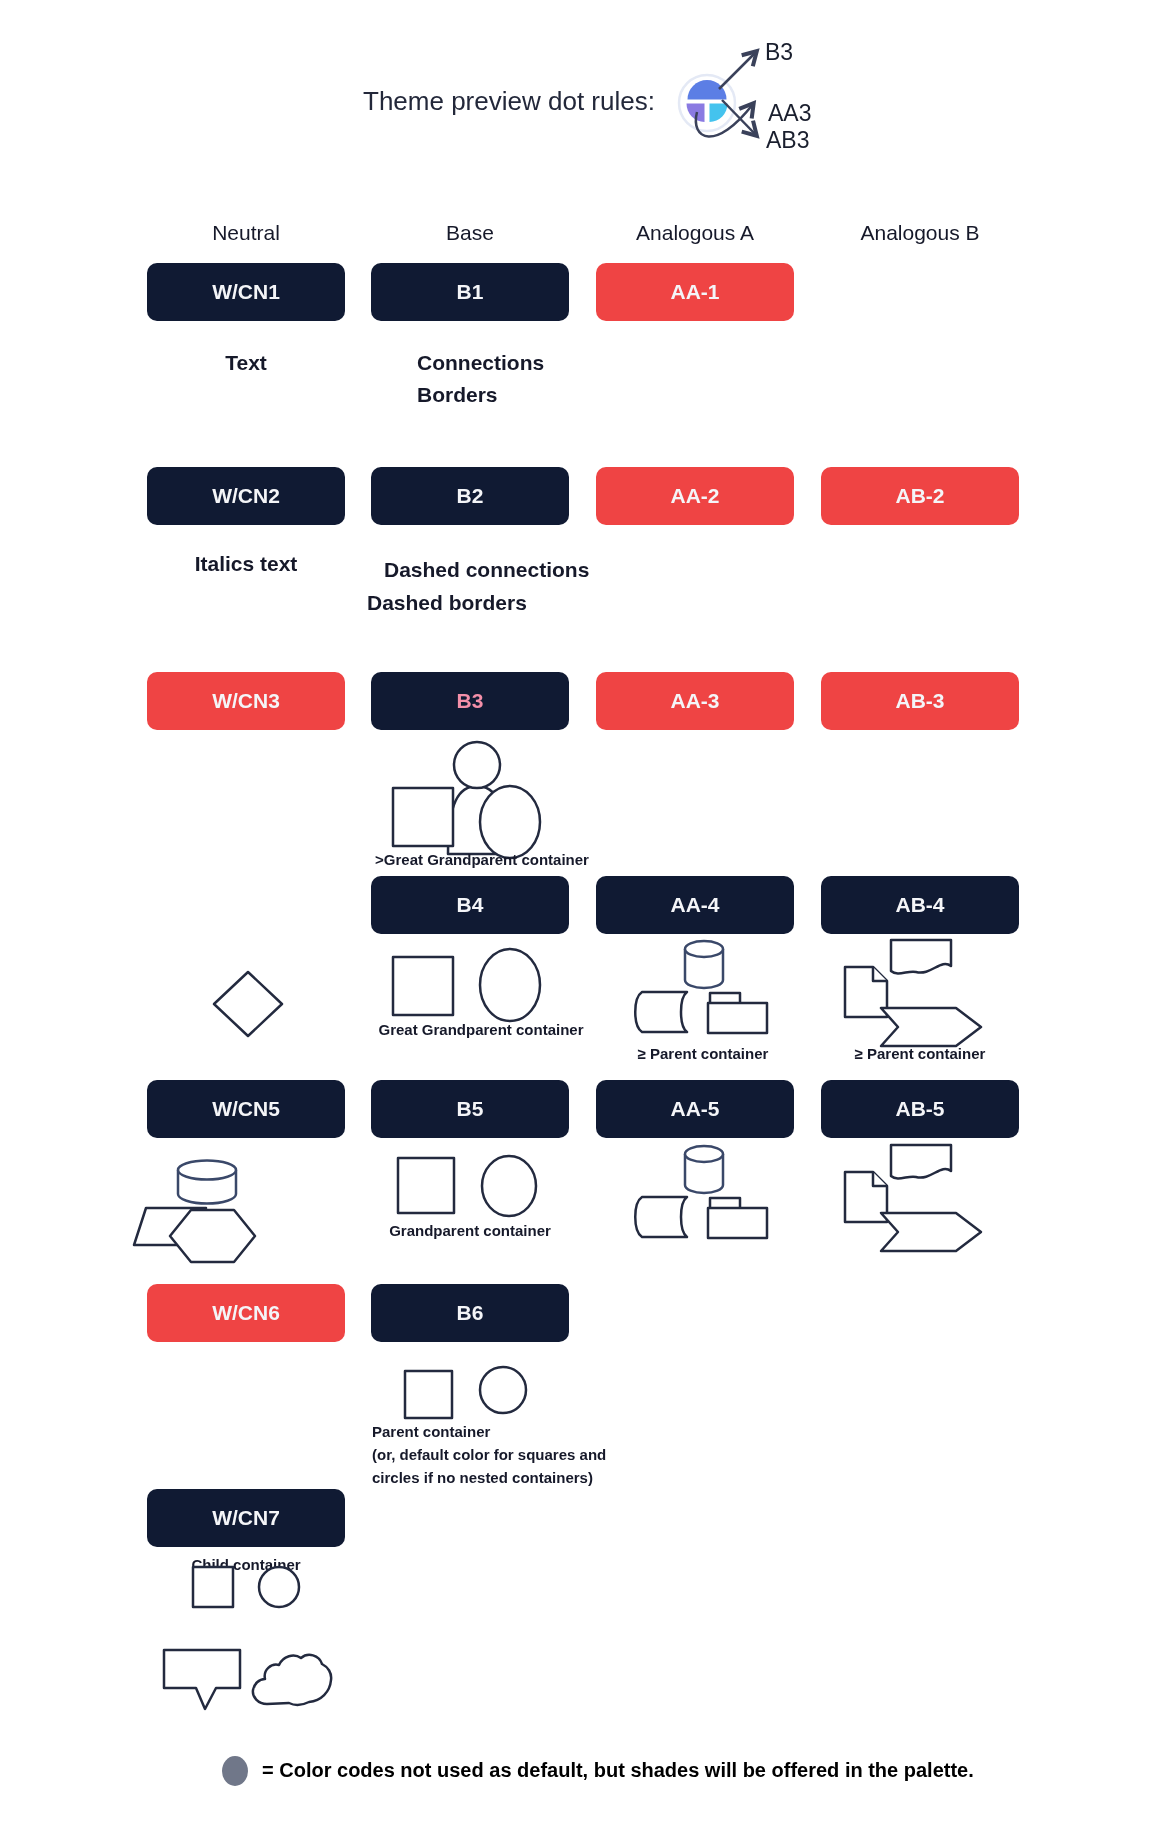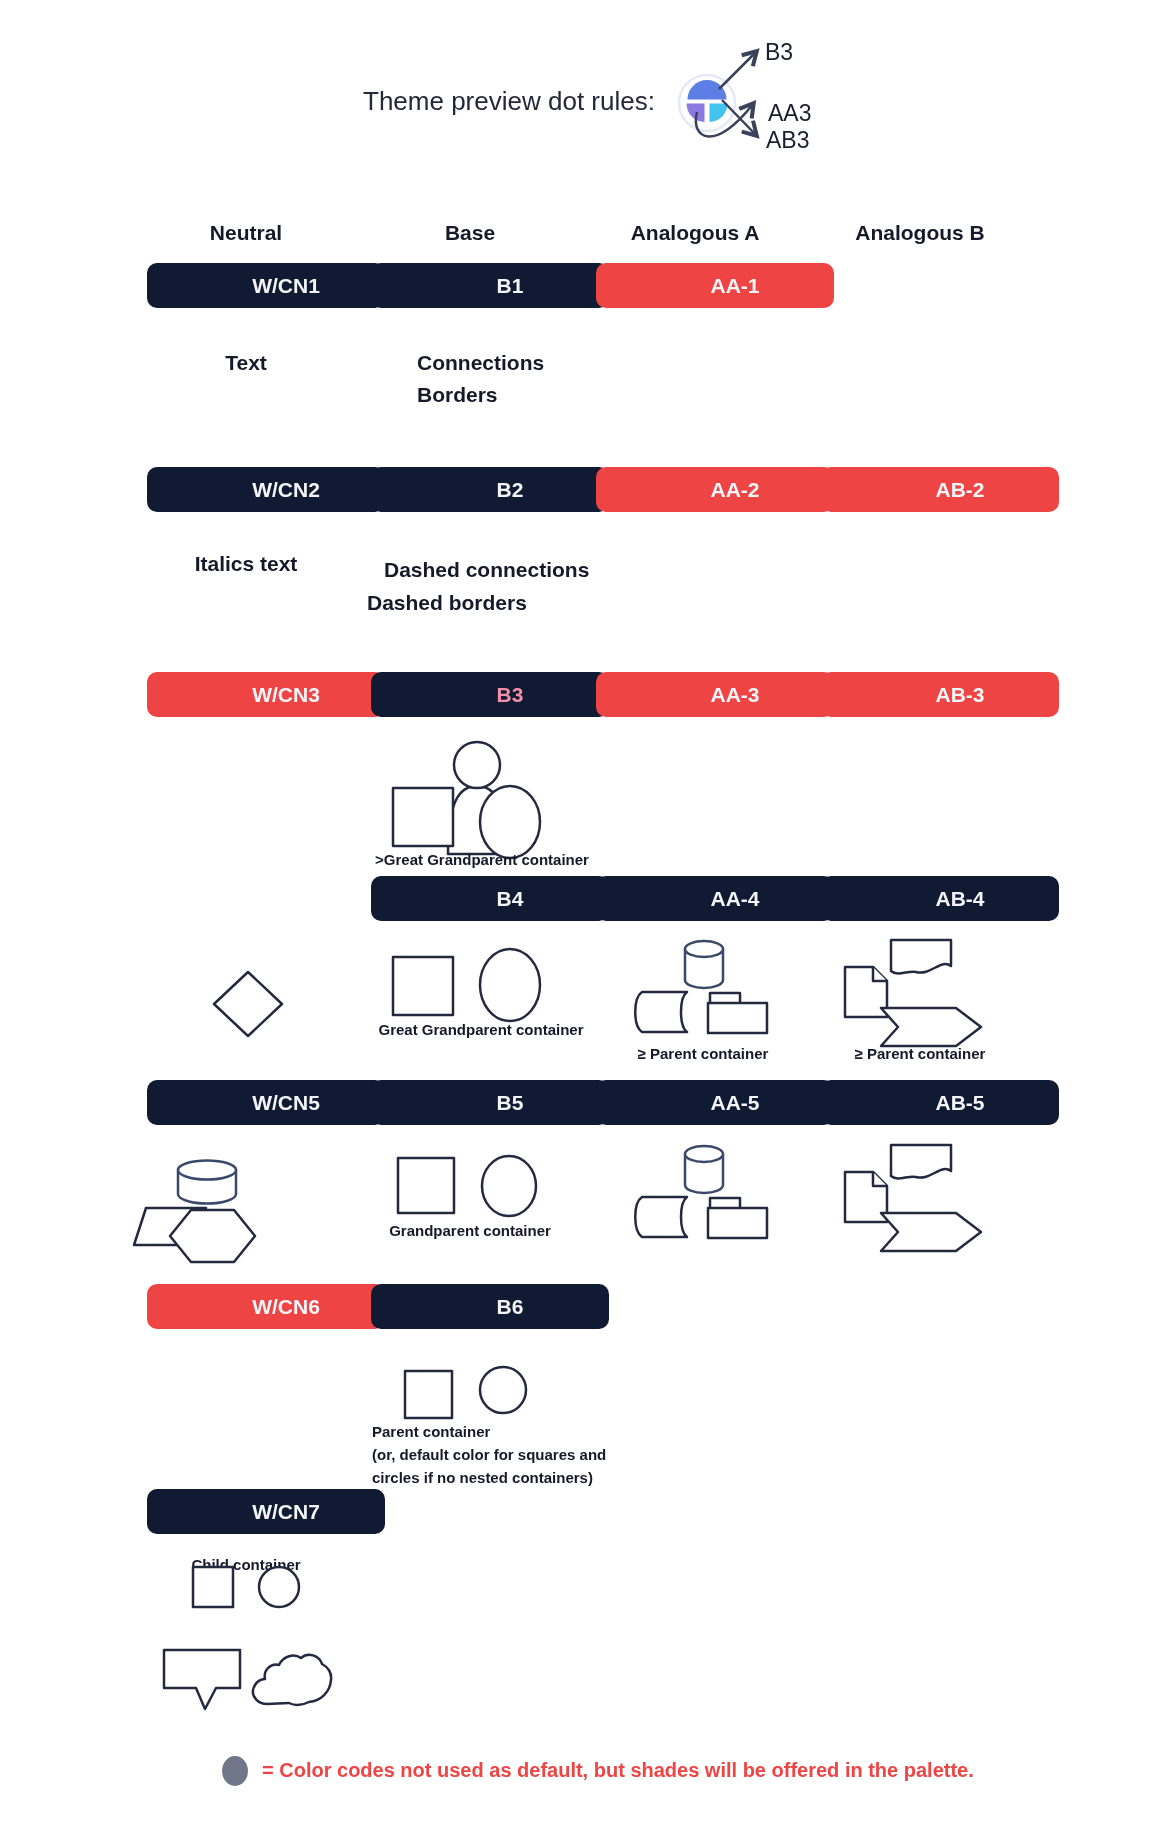--- a/index.html
+++ b/index.html
@@ -1,33 +1,33 @@
 <!DOCTYPE html>
 <html><head>
 <meta charset="utf-8">
 <style>
   html,body{margin:0;padding:0;background:#ffffff;}
   .canvas{position:relative;width:1164px;height:1822px;background:#ffffff;overflow:hidden;
           font-family:"Liberation Sans","DejaVu Sans",sans-serif;color:#16192A;}
   .abs{position:absolute;}
   .title{position:absolute;left:363px;top:86px;width:302px;font-size:26px;color:#23283A;}
   .dotlabel{position:absolute;font-size:23px;color:#1A1F2E;}
-  .col-header{position:absolute;top:221px;width:198px;text-align:center;font-weight:bold;font-size:21px;}
-  .btn{position:absolute;width:198px;height:45px;border-radius:10px;display:flex;align-items:center;
-       justify-content:center;font-weight:bold;font-size:21px;color:#F4F5F8;padding-left:40px;}
+  .col-header{position:absolute;top:221px;width:198px;text-align:center;font-weight:normal;font-size:21px;}
+  .btn{position:absolute;width:198px;height:58px;border-radius:10px;display:flex;align-items:center;
+       justify-content:center;font-weight:bold;font-size:21px;color:#F4F5F8;}
   .btn.dark{background:#101A33;}
   .btn.gray{background:#ef4444;}
   .btn.pink{color:#F48FA9;}
   .c1{left:147px}.c2{left:371px}.c3{left:596px}.c4{left:821px}
   .r1{top:263px}.r2{top:467px}.r3{top:672px}.r4{top:876px}.r5{top:1080px}.r6{top:1284px}.r7{top:1489px}
   .note-lg{position:absolute;font-weight:bold;font-size:21px;line-height:33px;}
   .cap{position:absolute;font-weight:bold;font-size:15px;line-height:23px;}
   .cap.center{text-align:center;}
   .legend-dot{position:absolute;left:222px;top:1756px;width:26px;height:30px;border-radius:50%;background:#707789;}
-  .legend-text{position:absolute;left:262px;top:1759px;font-weight:bold;font-size:20px;color:#ef4444;}
+  .legend-text{position:absolute;left:262px;top:1759px;font-weight:bold;font-size:20px;color:#000000;}
   svg{position:absolute;overflow:visible;}
   .shape{fill:#ffffff;stroke:#232A3F;stroke-width:2.5;stroke-linejoin:round;}
   .shape-blue{fill:#ffffff;stroke:#3A4869;stroke-width:2.5;stroke-linejoin:round;}
 </style>
 </head>
 <body>
 
 <div class="canvas">
 
   <div class="title">Theme preview dot rules:</div>

